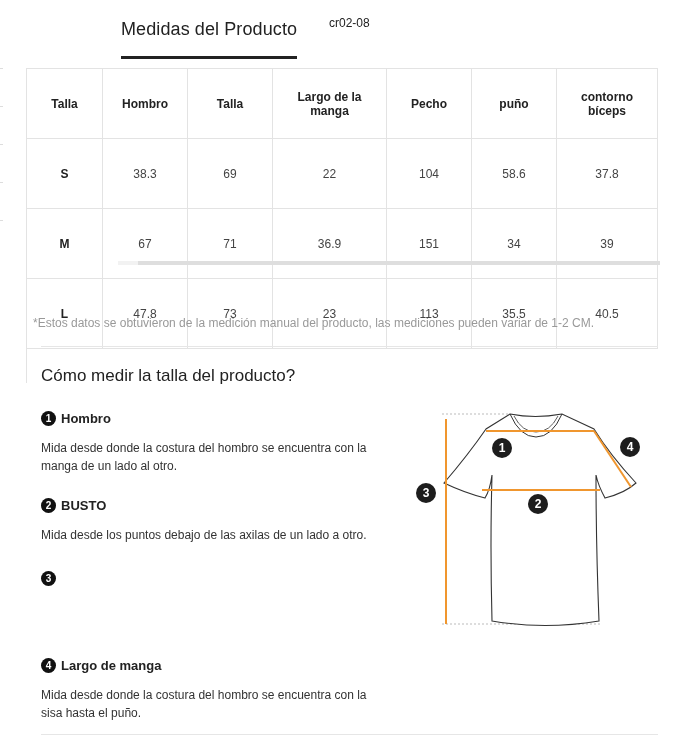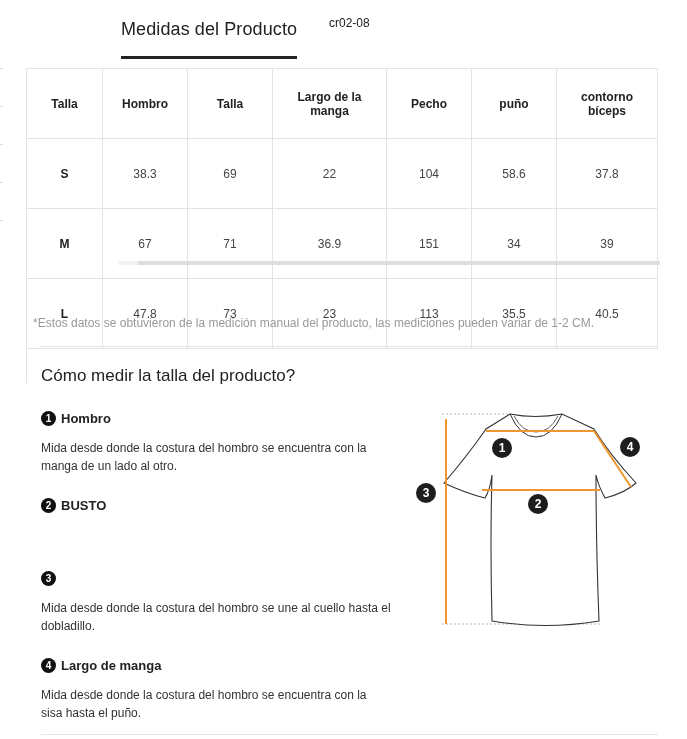--- a/index.html
+++ b/index.html
@@ -119,27 +119,27 @@
       <span>Hombro</span>
     </div>
   <div class="step-desc">Mida desde donde la costura del hombro se encuentra con la manga de un lado al otro.</div>
 </div>
 
 <div class="step" style="top:497px">
   <div class="step-head">
       <span class="badge">2</span>
       <span>BUSTO</span>
     </div>
+  <div class="step-desc">Mida desde los puntos debajo de las axilas de un lado a otro.</div>
 </div>
 
 <div class="step" style="top:570px">
   <div class="step-head">
       <span class="badge">3</span>
     </div>
-  <div class="step-desc">Mida desde donde la costura del hombro se une al cuello hasta el dobladillo.</div>
 </div>
 
 <div class="step" style="top:657px">
   <div class="step-head">
       <span class="badge">4</span>
       <span>Largo de manga</span>
     </div>
   <div class="step-desc">Mida desde donde la costura del hombro se encuentra con la sisa hasta el puño.</div>
 </div>
 

